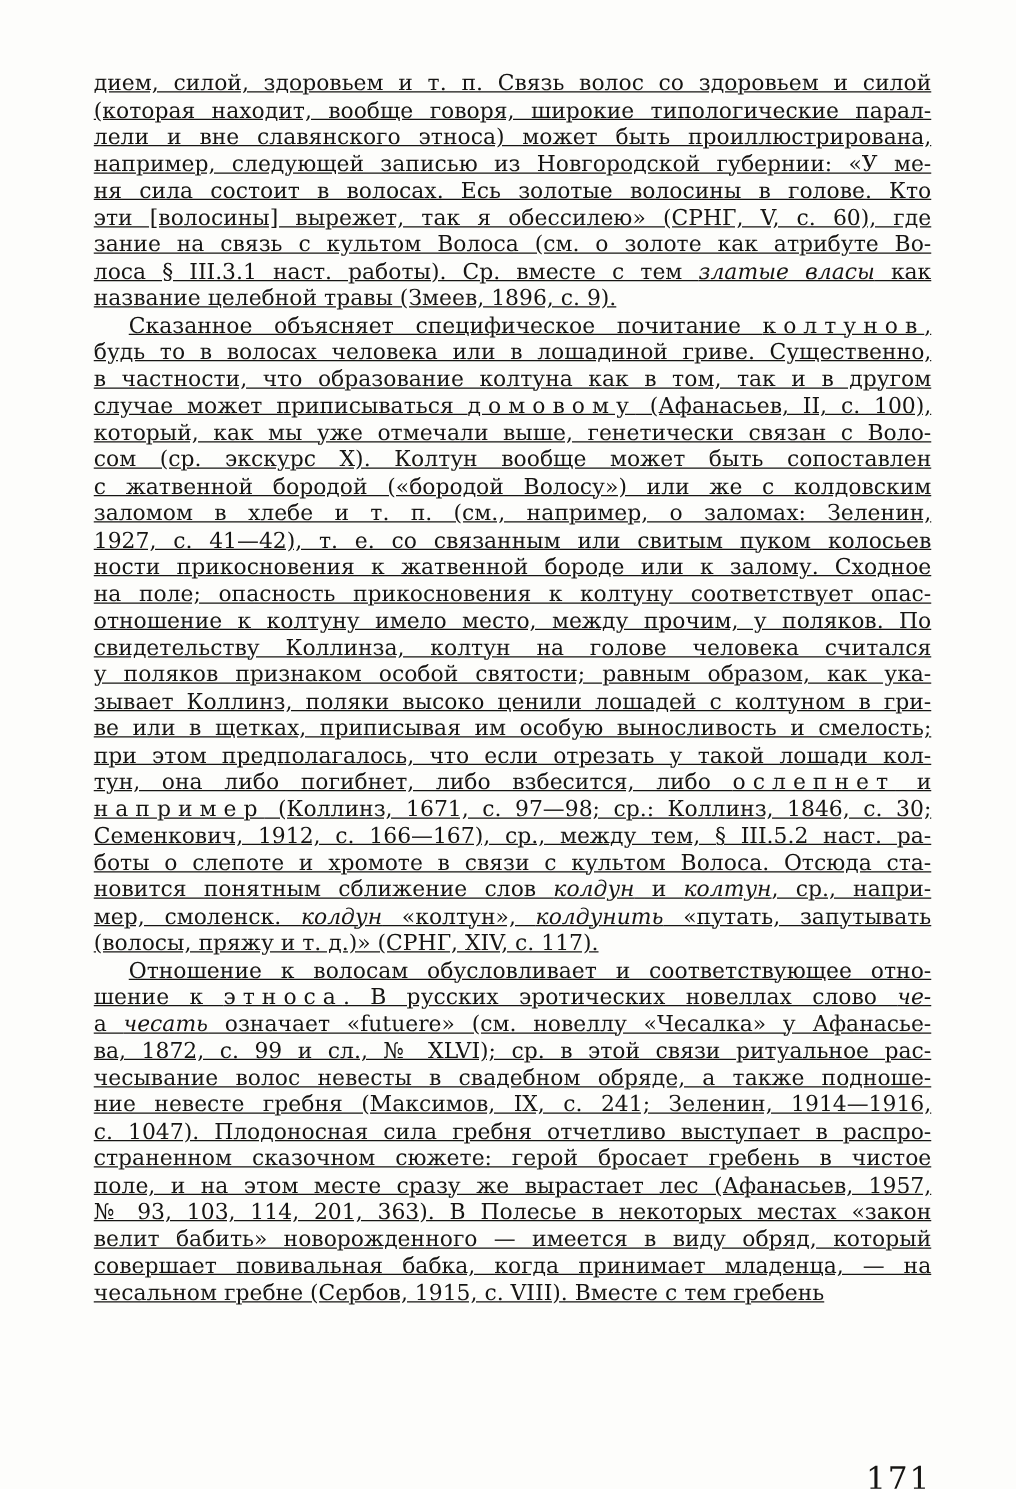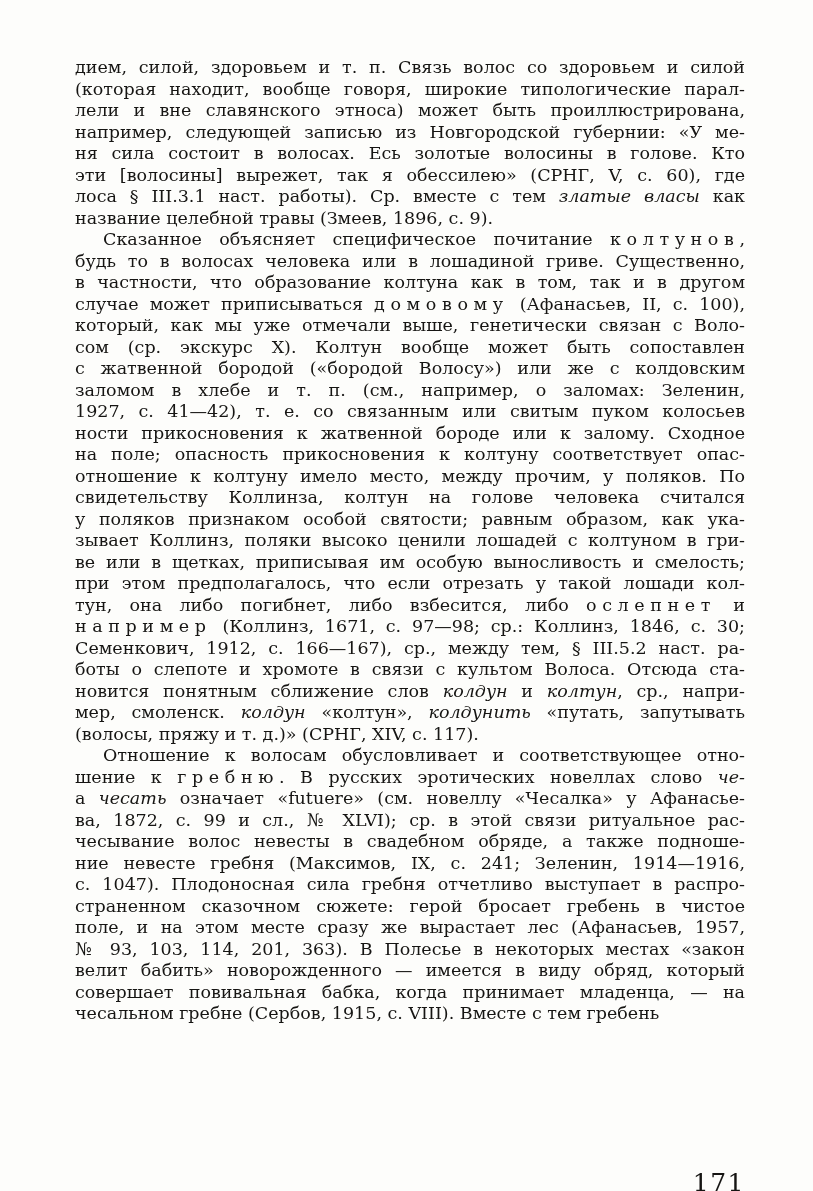--- a/index.html
+++ b/index.html
@@ -20,20 +20,21 @@
     position: absolute;
     left: 75px;
     top: 57px;
     width: 670px;
   }
   .line {
     font-size: 17.5px;
     line-height: 21.5px;
     text-align: justify;
     text-align-last: justify;
+    text-decoration: underline;
   }
   .line.para-last {
     text-align-last: left;
   }
   .line.indent {
     text-indent: 28px;
   }
   .it { font-style: italic; }
   .sp { letter-spacing: 0.32em; }
   .page-number {
@@ -50,20 +51,21 @@
 
 <div class="page">
   <div class="text-block">
       <div>
         <div class="line"><span>дием, силой, здоровьем и т. п. Связь волос со здоровьем и силой</span></div>
         <div class="line"><span>(которая находит, вообще говоря, широкие типологические парал-</span></div>
         <div class="line"><span>лели и вне славянского этноса) может быть проиллюстрирована,</span></div>
         <div class="line"><span>например, следующей записью из Новгородской губернии: «У ме-</span></div>
         <div class="line"><span>ня сила состоит в волосах. Есь золотые волосины в голове. Кто</span></div>
         <div class="line"><span>эти [волосины] вырежет, так я обессилею» (СРНГ, V, с. 60), где</span></div>
+        <div class="line"><span>зание на связь с культом Волоса (см. о золоте как атрибуте Во-</span></div>
         <div class="line"><span>лоса § III.3.1 наст. работы). Ср. вместе с тем </span><span class="it">златые власы</span><span> как</span></div>
         <div class="line para-last"><span>название целебной травы (Змеев, 1896, с. 9).</span></div>
       </div>
       <div>
         <div class="line indent"><span>Сказанное объясняет специфическое почитание </span><span class="sp">колтунов</span><span>,</span></div>
         <div class="line"><span>будь то в волосах человека или в лошадиной гриве. Существенно,</span></div>
         <div class="line"><span>в частности, что образование колтуна как в том, так и в другом</span></div>
         <div class="line"><span>случае может приписываться </span><span class="sp">домовому</span><span> (Афанасьев, II, с. 100),</span></div>
         <div class="line"><span>который, как мы уже отмечали выше, генетически связан с Воло-</span></div>
         <div class="line"><span>сом (ср. экскурс X). Колтун вообще может быть сопоставлен</span></div>
@@ -81,21 +83,21 @@
         <div class="line"><span>тун, она либо погибнет, либо взбесится, либо </span><span class="sp">ослепнет</span><span> и</span></div>
         <div class="line"><span class="sp">например</span><span> (Коллинз, 1671, с. 97—98; ср.: Коллинз, 1846, с. 30;</span></div>
         <div class="line"><span>Семенкович, 1912, с. 166—167), ср., между тем, § III.5.2 наст. ра-</span></div>
         <div class="line"><span>боты о слепоте и хромоте в связи с культом Волоса. Отсюда ста-</span></div>
         <div class="line"><span>новится понятным сближение слов </span><span class="it">колдун</span><span> и </span><span class="it">колтун</span><span>, ср., напри-</span></div>
         <div class="line"><span>мер, смоленск. </span><span class="it">колдун</span><span> «колтун», </span><span class="it">колдунить</span><span> «путать, запутывать</span></div>
         <div class="line para-last"><span>(волосы, пряжу и т. д.)» (СРНГ, XIV, с. 117).</span></div>
       </div>
       <div>
         <div class="line indent"><span>Отношение к волосам обусловливает и соответствующее отно-</span></div>
-        <div class="line"><span>шение к </span><span class="sp">гребню</span><span>. В русских эротических новеллах слово </span><span class="it">че-</span></div>
+        <div class="line"><span>шение к </span><span class="sp">этноса</span><span>. В русских эротических новеллах слово </span><span class="it">че-</span></div>
         <div class="line"><span>а </span><span class="it">чесать</span><span> означает «futuere» (см. новеллу «Чесалка» у Афанасье-</span></div>
         <div class="line"><span>ва, 1872, с. 99 и сл., № XLVI); ср. в этой связи ритуальное рас-</span></div>
         <div class="line"><span>чесывание волос невесты в свадебном обряде, а также подноше-</span></div>
         <div class="line"><span>ние невесте гребня (Максимов, IX, с. 241; Зеленин, 1914—1916,</span></div>
         <div class="line"><span>с. 1047). Плодоносная сила гребня отчетливо выступает в распро-</span></div>
         <div class="line"><span>страненном сказочном сюжете: герой бросает гребень в чистое</span></div>
         <div class="line"><span>поле, и на этом месте сразу же вырастает лес (Афанасьев, 1957,</span></div>
         <div class="line"><span>№ 93, 103, 114, 201, 363). В Полесье в некоторых местах «закон</span></div>
         <div class="line"><span>велит бабить» новорожденного — имеется в виду обряд, который</span></div>
         <div class="line"><span>совершает повивальная бабка, когда принимает младенца, — на</span></div>

